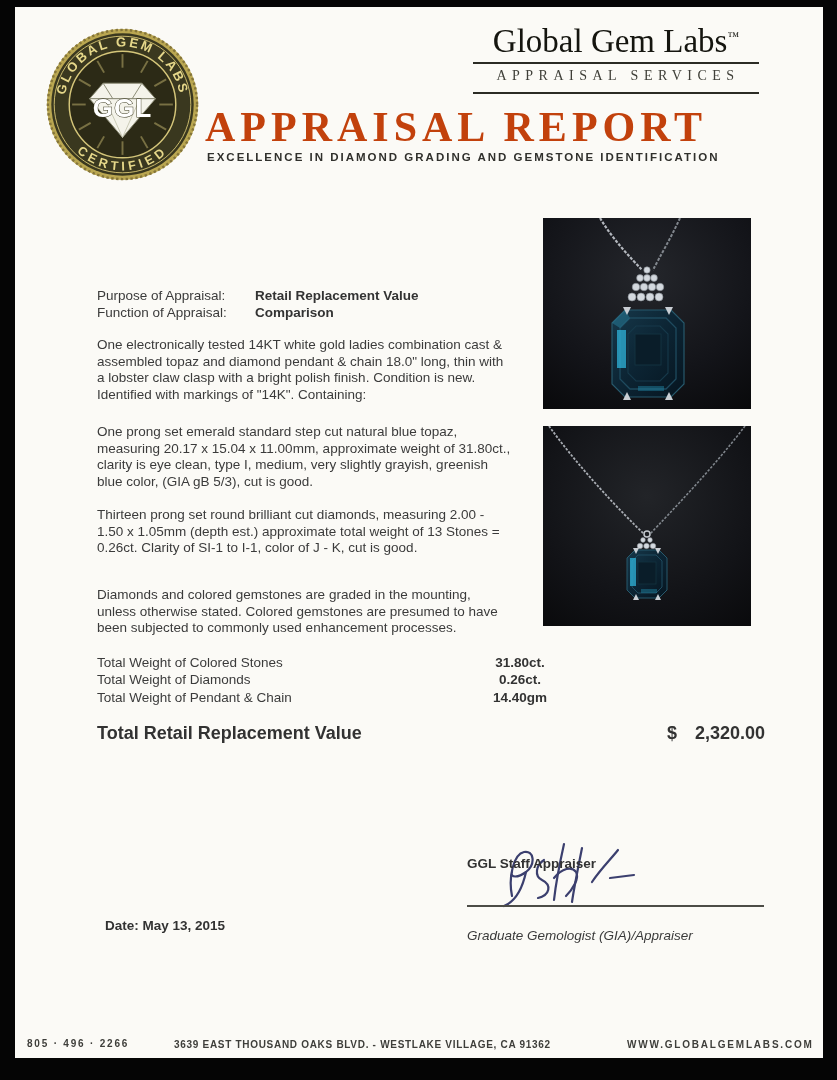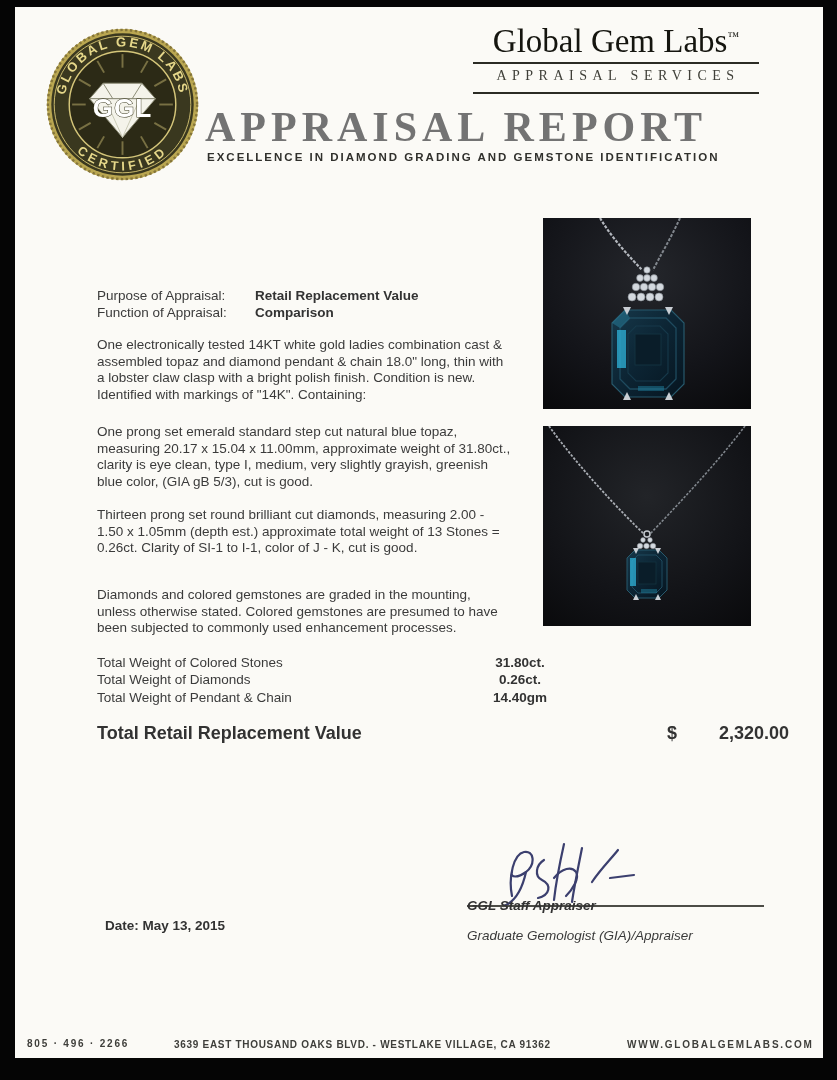--- a/index.html
+++ b/index.html
@@ -10,21 +10,21 @@
   .paper { position:absolute; left:15px; top:7px; width:808px; height:1051px; background:#fbfaf6; }
   .abs { position:absolute; }
 
   
   .seal { left:30px; top:20px; width:155px; height:155px; }
   .brand-block { left:458px; top:16px; width:286px; text-align:center; }
   .brand-name { font-family:"Liberation Serif", serif; font-size:33px; color:#15150f; white-space:nowrap; line-height:1.1; }
   .brand-tm { font-size:12px; vertical-align:super; }
   .brand-rule { height:2px; background:#2b2b24; margin-top:3px; }
   .brand-services { font-size:14px; letter-spacing:5.5px; color:#3f3f38; padding:4px 0 5px 4px; white-space:nowrap;font-family:Liberation Serif, serif; }
-  .report-title { left:190px; top:96px; font-family:"Liberation Serif", serif; font-weight:bold; font-size:42px; letter-spacing:5px; color:#737373; white-space:nowrap; }
+  .report-title { left:190px; top:96px; font-family:"Liberation Serif", serif; font-weight:bold; font-size:42px; letter-spacing:5px; color:#c2410c; white-space:nowrap; }
   .report-tagline { left:192px; top:144px; font-size:11.5px; font-weight:bold; letter-spacing:2px; color:#30302c; white-space:nowrap; }
 
   
   .body-text { font-size:13.5px; line-height:16.6px; color:#3b3b3b; }
   .meta { left:82px; top:281px; width:420px; }
   .meta-row { height:17px; }
   .meta-label { display:inline-block; width:158px; }
   .meta-value { font-weight:bold; color:#333; }
   .p1 { left:82px; top:330px; width:414px; }
   .p2 { left:82px; top:417px; width:414px; }
@@ -34,26 +34,26 @@
   
   .photo1 { left:528px; top:211px; width:208px; height:191px; }
   .photo2 { left:528px; top:419px; width:208px; height:200px; }
 
   
   .totals { left:82px; top:648px; width:560px; }
   .total-row { position:relative; height:17.3px; }
   .total-value { position:absolute; left:368px; top:0; width:110px; text-align:center; font-weight:bold; color:#333; }
   .grand { left:82px; top:716px; width:680px; height:18px; font-weight:bold; font-size:18px; color:#323232; }
   .grand-currency { position:absolute; left:570px; top:0; }
-  .grand-value { position:absolute; left:622px; top:0; width:62px; }
+  .grand-value { position:absolute; left:598px; top:0; width:62px; }
 
   
   .sig-svg { left:445px; top:831px; }
   .sig-line { left:452px; top:898px; width:297px; height:2px; background:#4c4c46; }
-  .signer { left:452px; top:891px; font-weight:bold; font-size:13.5px; color:#323232;font-style:italic; }
+  .signer { left:452px; top:849px; font-weight:bold; font-size:13.5px; color:#323232; }
   .signer-title { left:452px; top:921px; font-style:italic; font-size:13.5px; color:#3a3a3a; }
   .date-line { left:90px; top:911px; font-weight:bold; font-size:13.5px; color:#323232; }
 
   
   .footer-item { font-size:10px; font-weight:bold; color:#3e3e3a; white-space:nowrap; }
   .f-phone { left:12px; top:1031px; letter-spacing:1.8px;text-align:right; }
   .f-address { left:152px; top:1032px; letter-spacing:0.7px;margin-left:7px; }
   .f-web { left:612px; top:1032px; letter-spacing:1.8px; }
 </style>
 </head>

